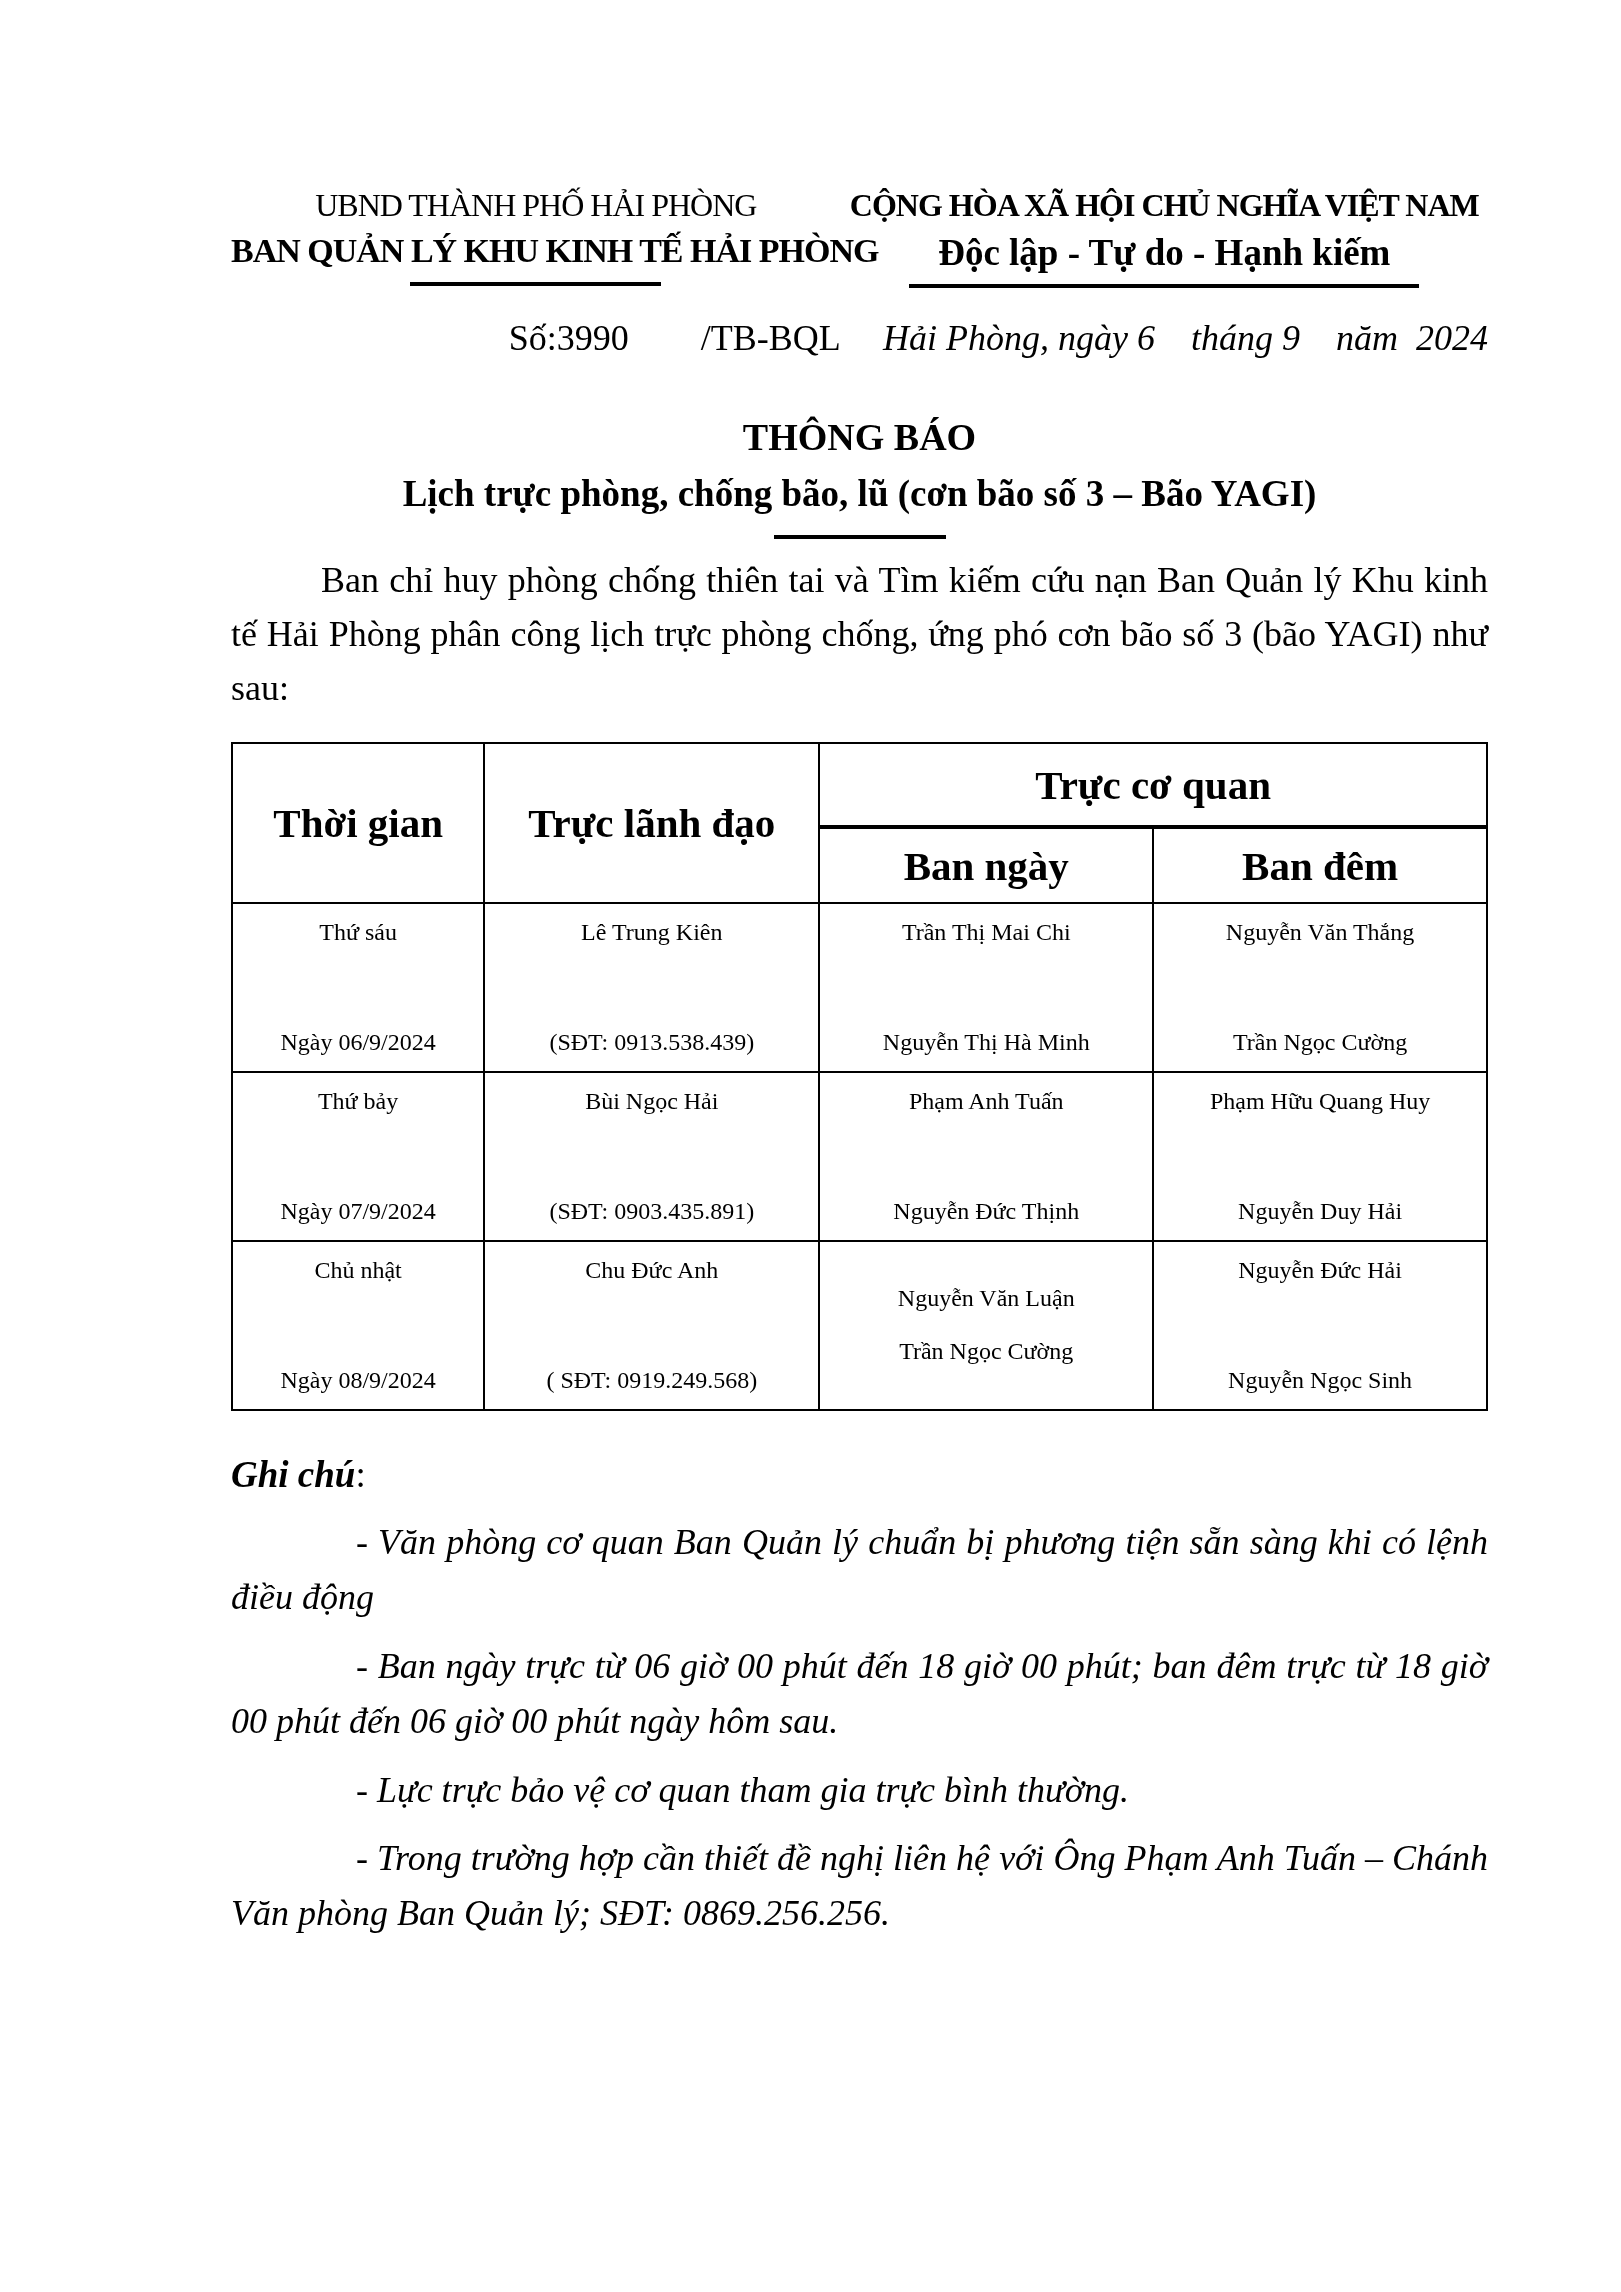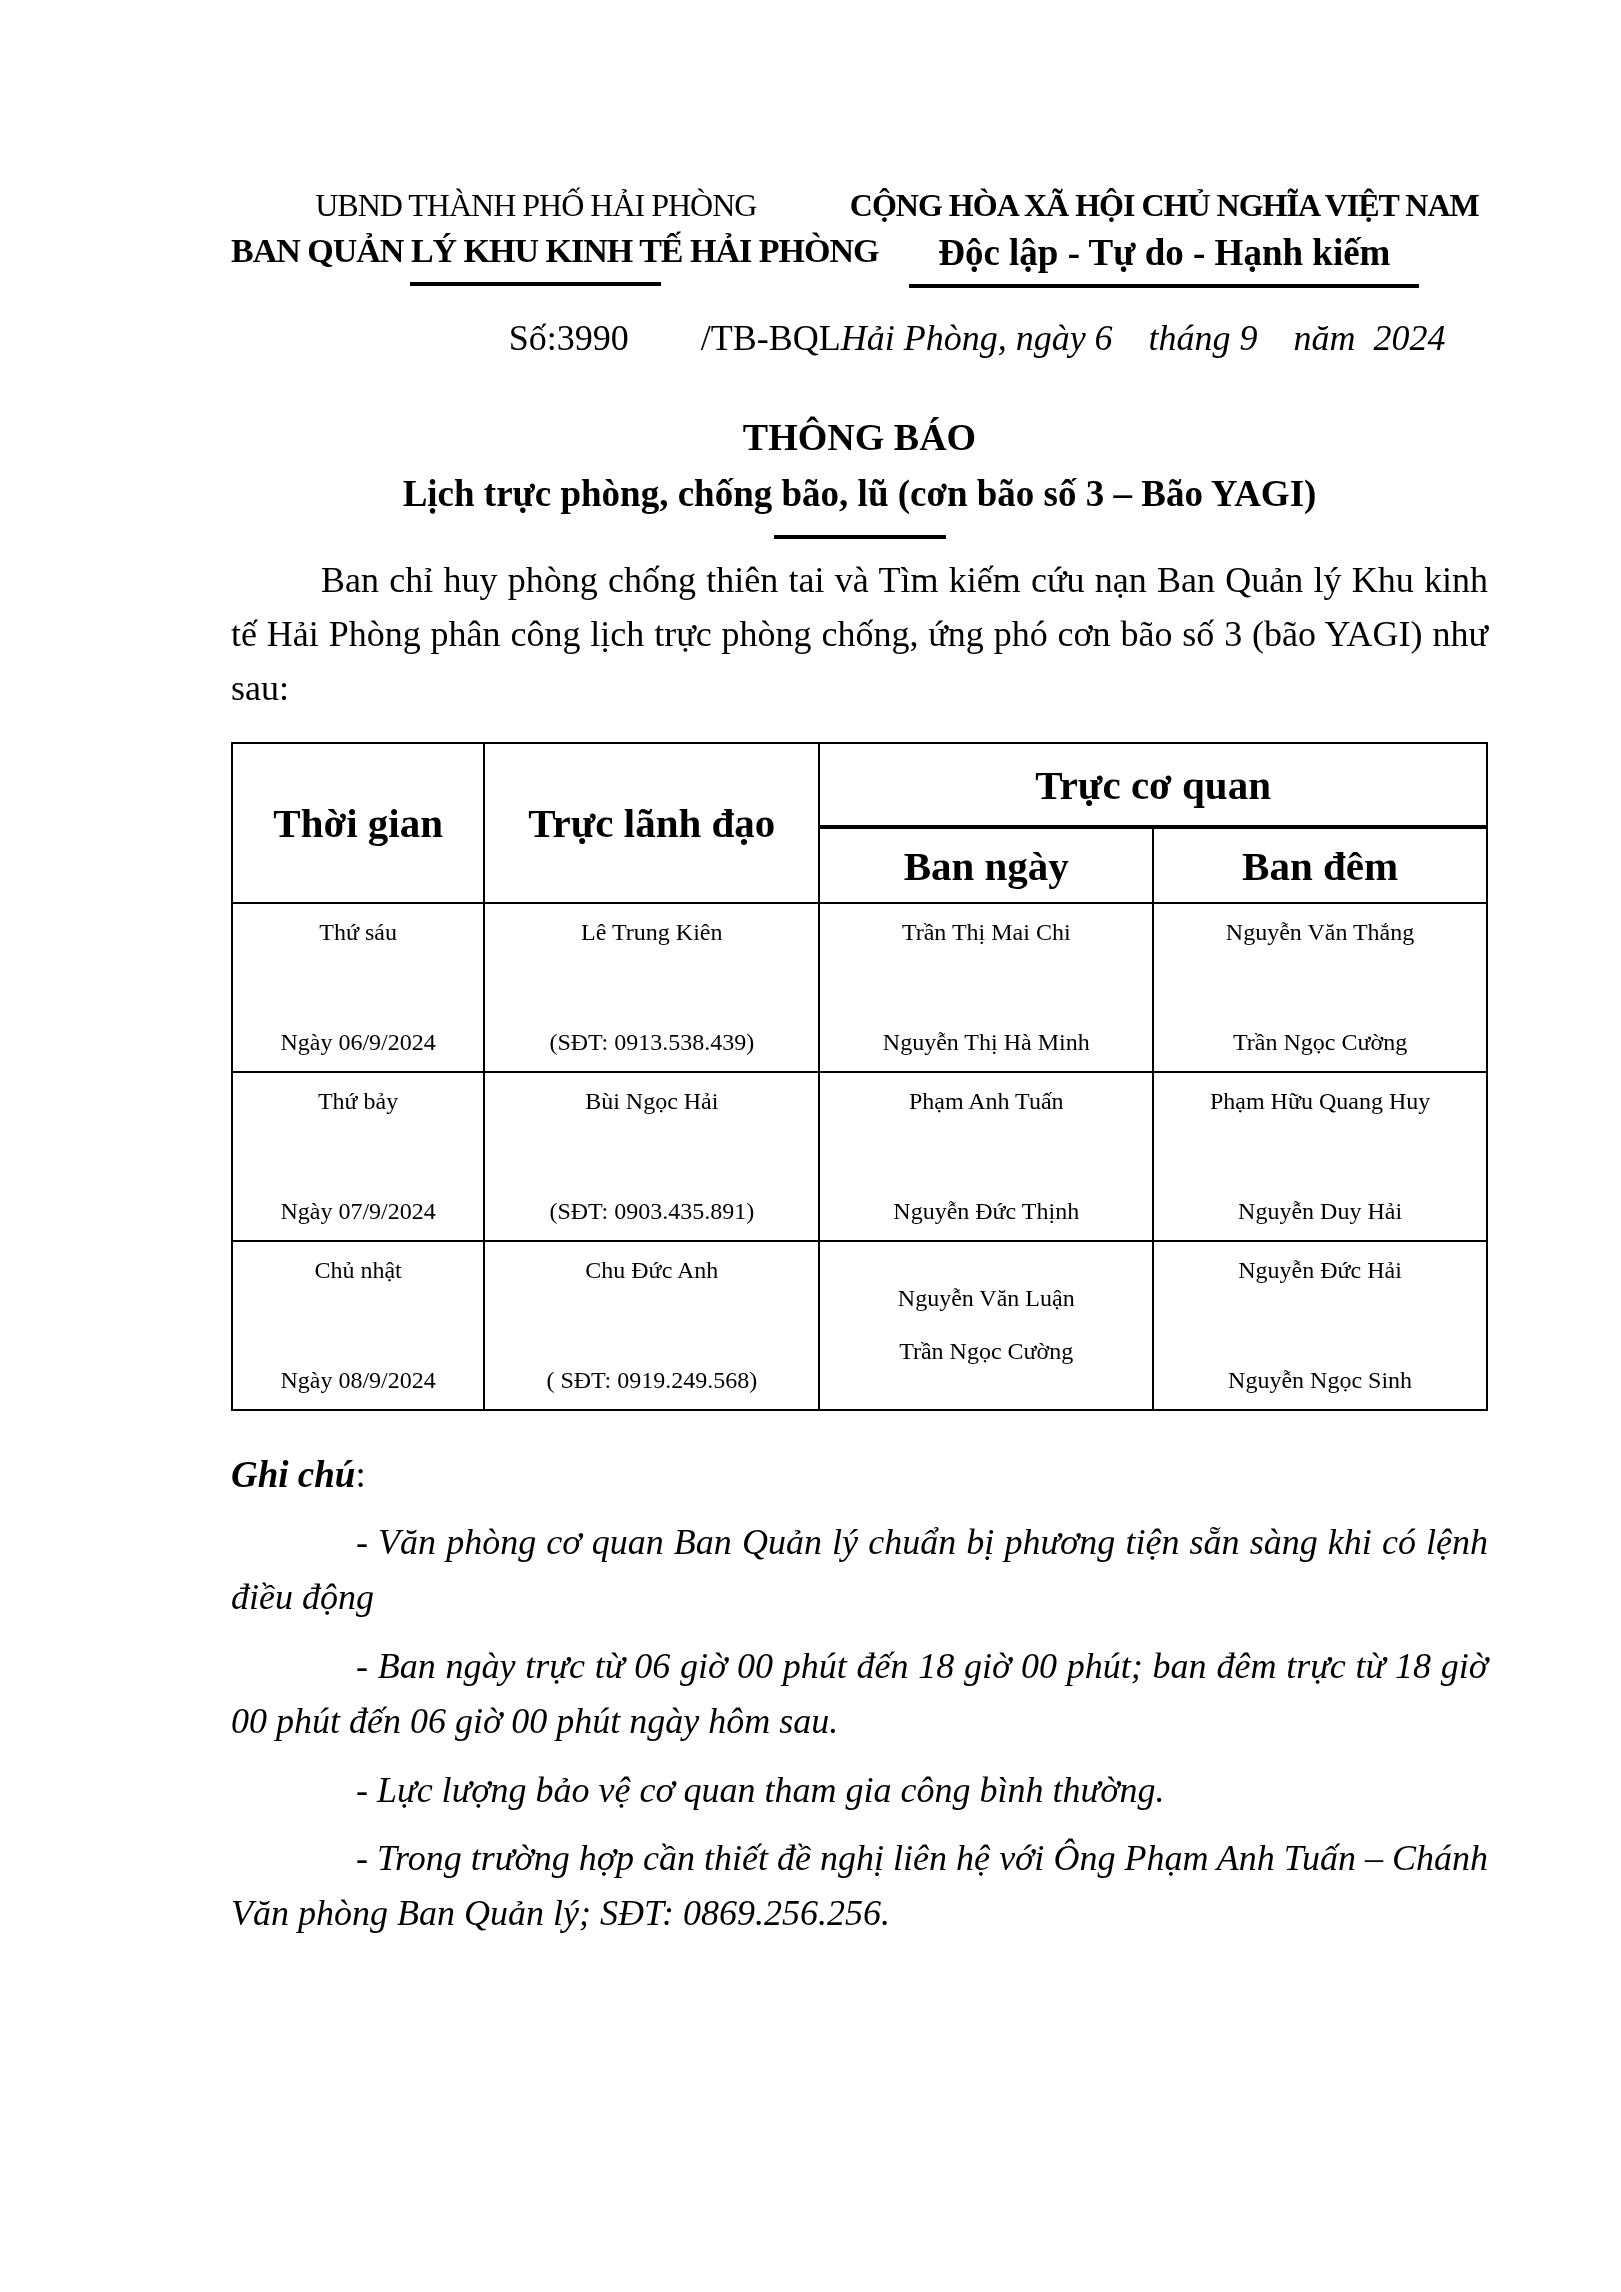--- a/index.html
+++ b/index.html
@@ -24,21 +24,21 @@
   .org-name     { font-size: 34px; line-height: 47px; font-weight: bold; letter-spacing: -1px; white-space: nowrap; }
   .country-line { font-size: 32px; line-height: 43px; font-weight: bold; letter-spacing: -1px; white-space: nowrap; }
   .motto-line   { font-size: 37px; line-height: 51px; font-weight: bold; white-space: nowrap; }
   .rule { height: 3.9px; background: #000; }
   .rule-org   { width: 251px; margin: 7.8px auto 0; }
   .rule-motto { width: 510px; margin: 5.9px auto 0; }
 
   
   .meta-row { display: flex; width: 100%; margin-top: 29px; }
   .doc-number { width: 48.5%; text-align: right; font-size: 36px; white-space: pre; }
-  .place-date { width: 51.5%; text-align: left; font-size: 36px; font-style: italic; white-space: pre; }
+  .place-date { width: 51.5%; text-align: right; font-size: 36px; font-style: italic; white-space: pre; }
 
   
   .title-block { margin-top: 53px; text-align: center; }
   .doc-type    { font-size: 38px; font-weight: bold; line-height: 51px; }
   .doc-subject { font-size: 37px; font-weight: bold; line-height: 53px; margin-top: 3.9px; }
   .rule-title  { width: 172px; margin: 15.7px auto 0; }
 
   
   .body-para {
     font-size: 36px; line-height: 54px;
@@ -182,17 +182,17 @@
         </td>
       </tr>
     </tbody>
   </table>
 
   <div class="notes-label">
     <span class="lbl">Ghi chú</span><span>:</span>
   </div>
   <p class="note">- Văn phòng cơ quan Ban Quản lý chuẩn bị phương tiện sẵn sàng khi có lệnh điều động</p>
   <p class="note">- Ban ngày trực từ 06 giờ 00 phút đến 18 giờ 00 phút; ban đêm trực từ 18 giờ 00 phút đến 06 giờ 00 phút ngày hôm sau.</p>
-  <p class="note">- Lực lượng bảo vệ cơ quan tham gia công bình thường.</p>
+  <p class="note">- Lực trực bảo vệ cơ quan tham gia trực bình thường.</p>
   <p class="note">- Trong trường hợp cần thiết đề nghị liên hệ với Ông Phạm Anh Tuấn – Chánh Văn phòng Ban Quản lý; SĐT: 0869.256.256.</p>
 
 </div>
 
 
 </body></html>

